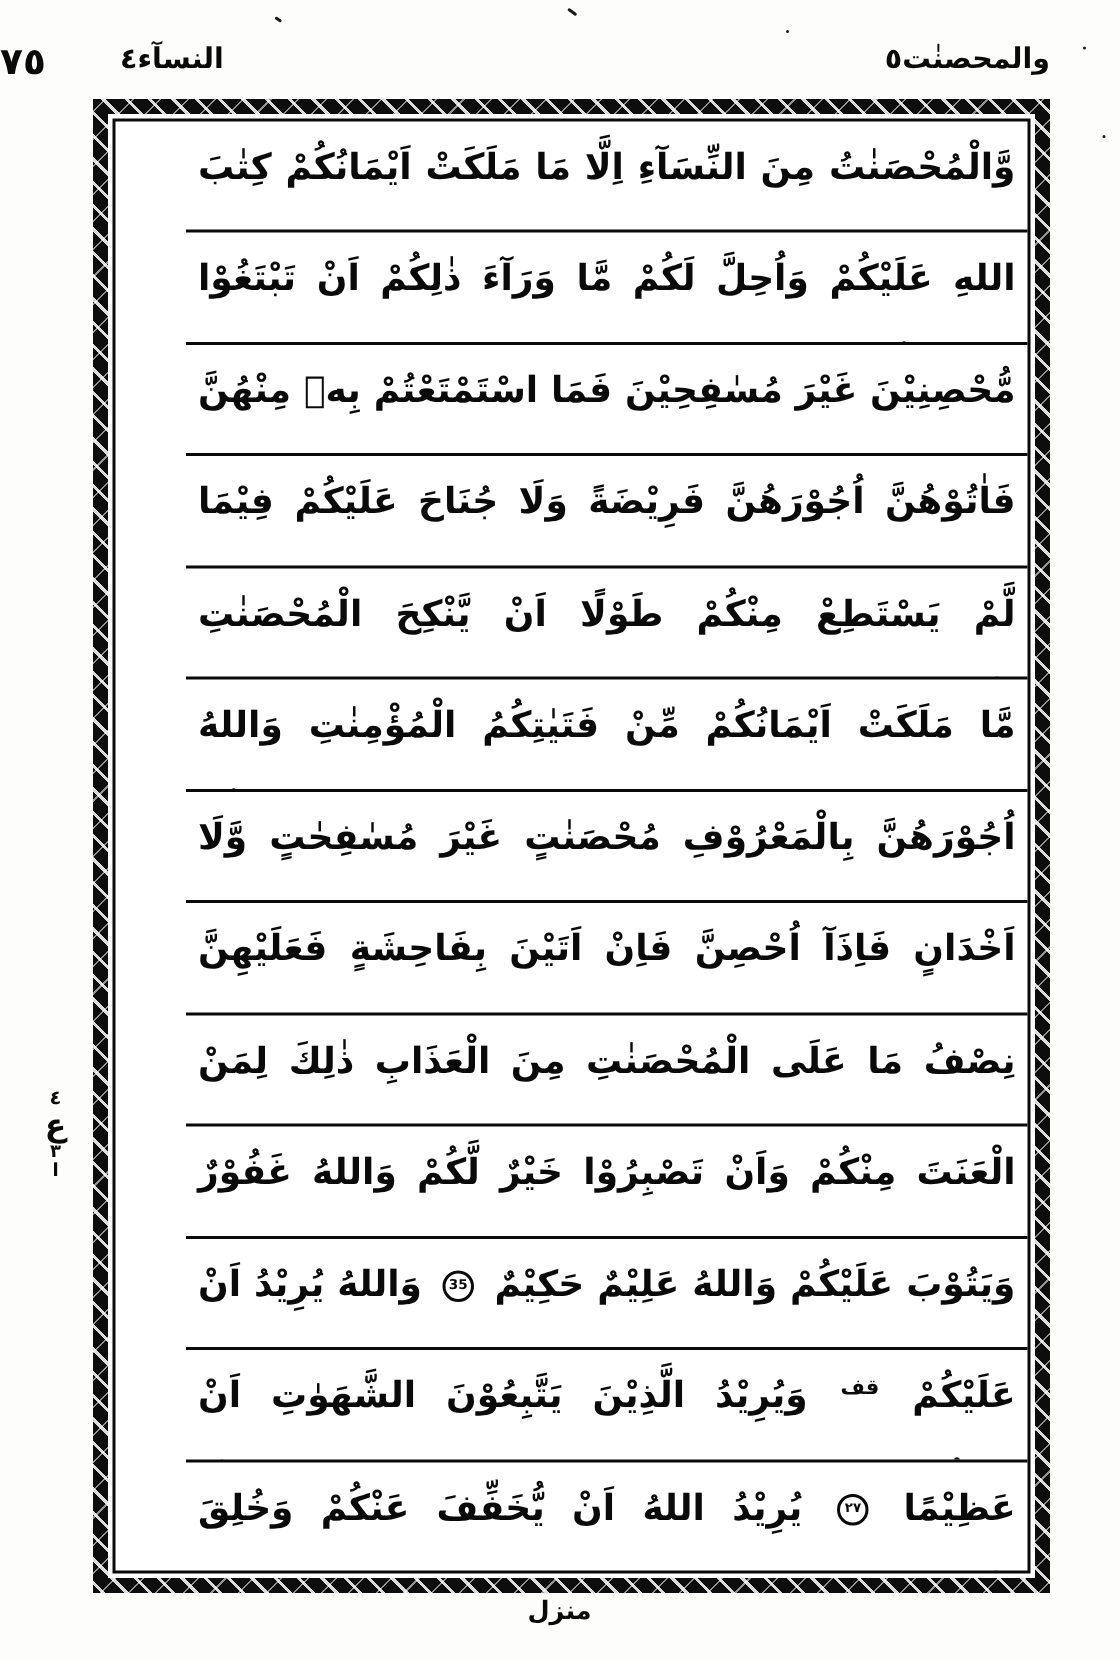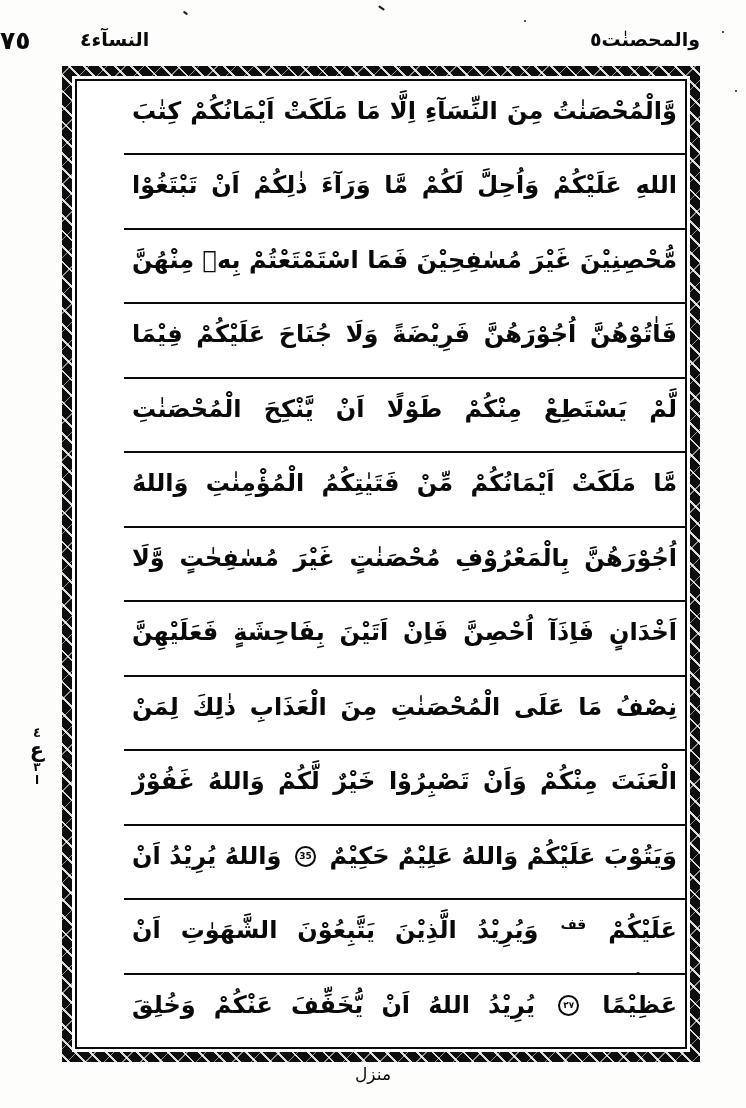--- a/index.html
+++ b/index.html
@@ -49,21 +49,21 @@
   .ruku{
     position:absolute;left:22px;top:726px;width:30px;
     text-align:center;font-weight:700;direction:rtl;
   }
   .ruku .r-num{font-size:13px;line-height:13px;display:block;}
   .ruku .r-ain{font-size:21px;line-height:22px;display:block;}
   .ruku .r-sub{font-size:12px;line-height:13px;display:block;}
   
   .footer{
     position:absolute;left:0;right:0;top:1064px;text-align:center;
-    font-size:17px;font-weight:400;
+    font-size:17px;font-weight:700;
   }
   
   .speck{position:absolute;background:#1a1a1a;border-radius:50%;}
   .speck.tick{border-radius:1px;transform:rotate(35deg);}
 </style>
 </head>
 <body>
 
 <div class="hdr hdr-left">النسآء٤</div>
 <div class="hdr hdr-center">٧٥</div>

